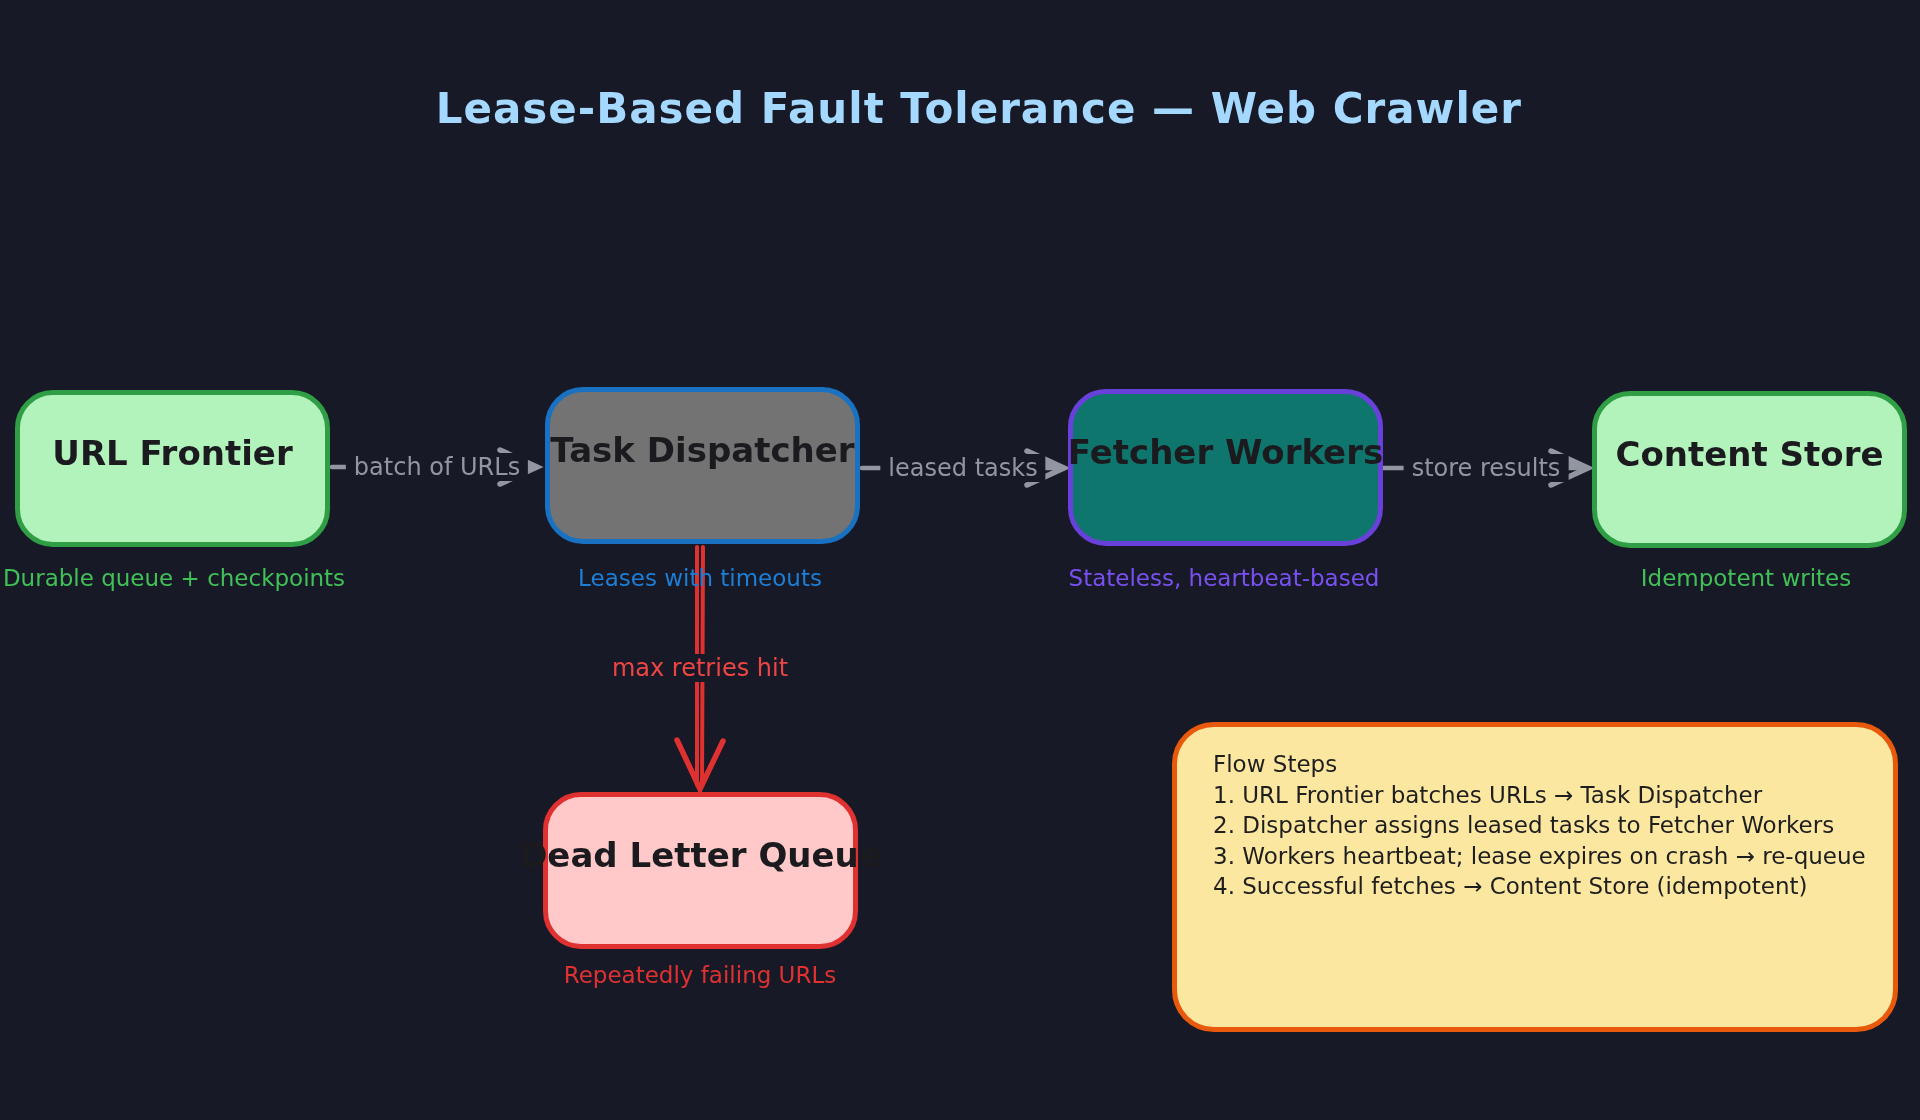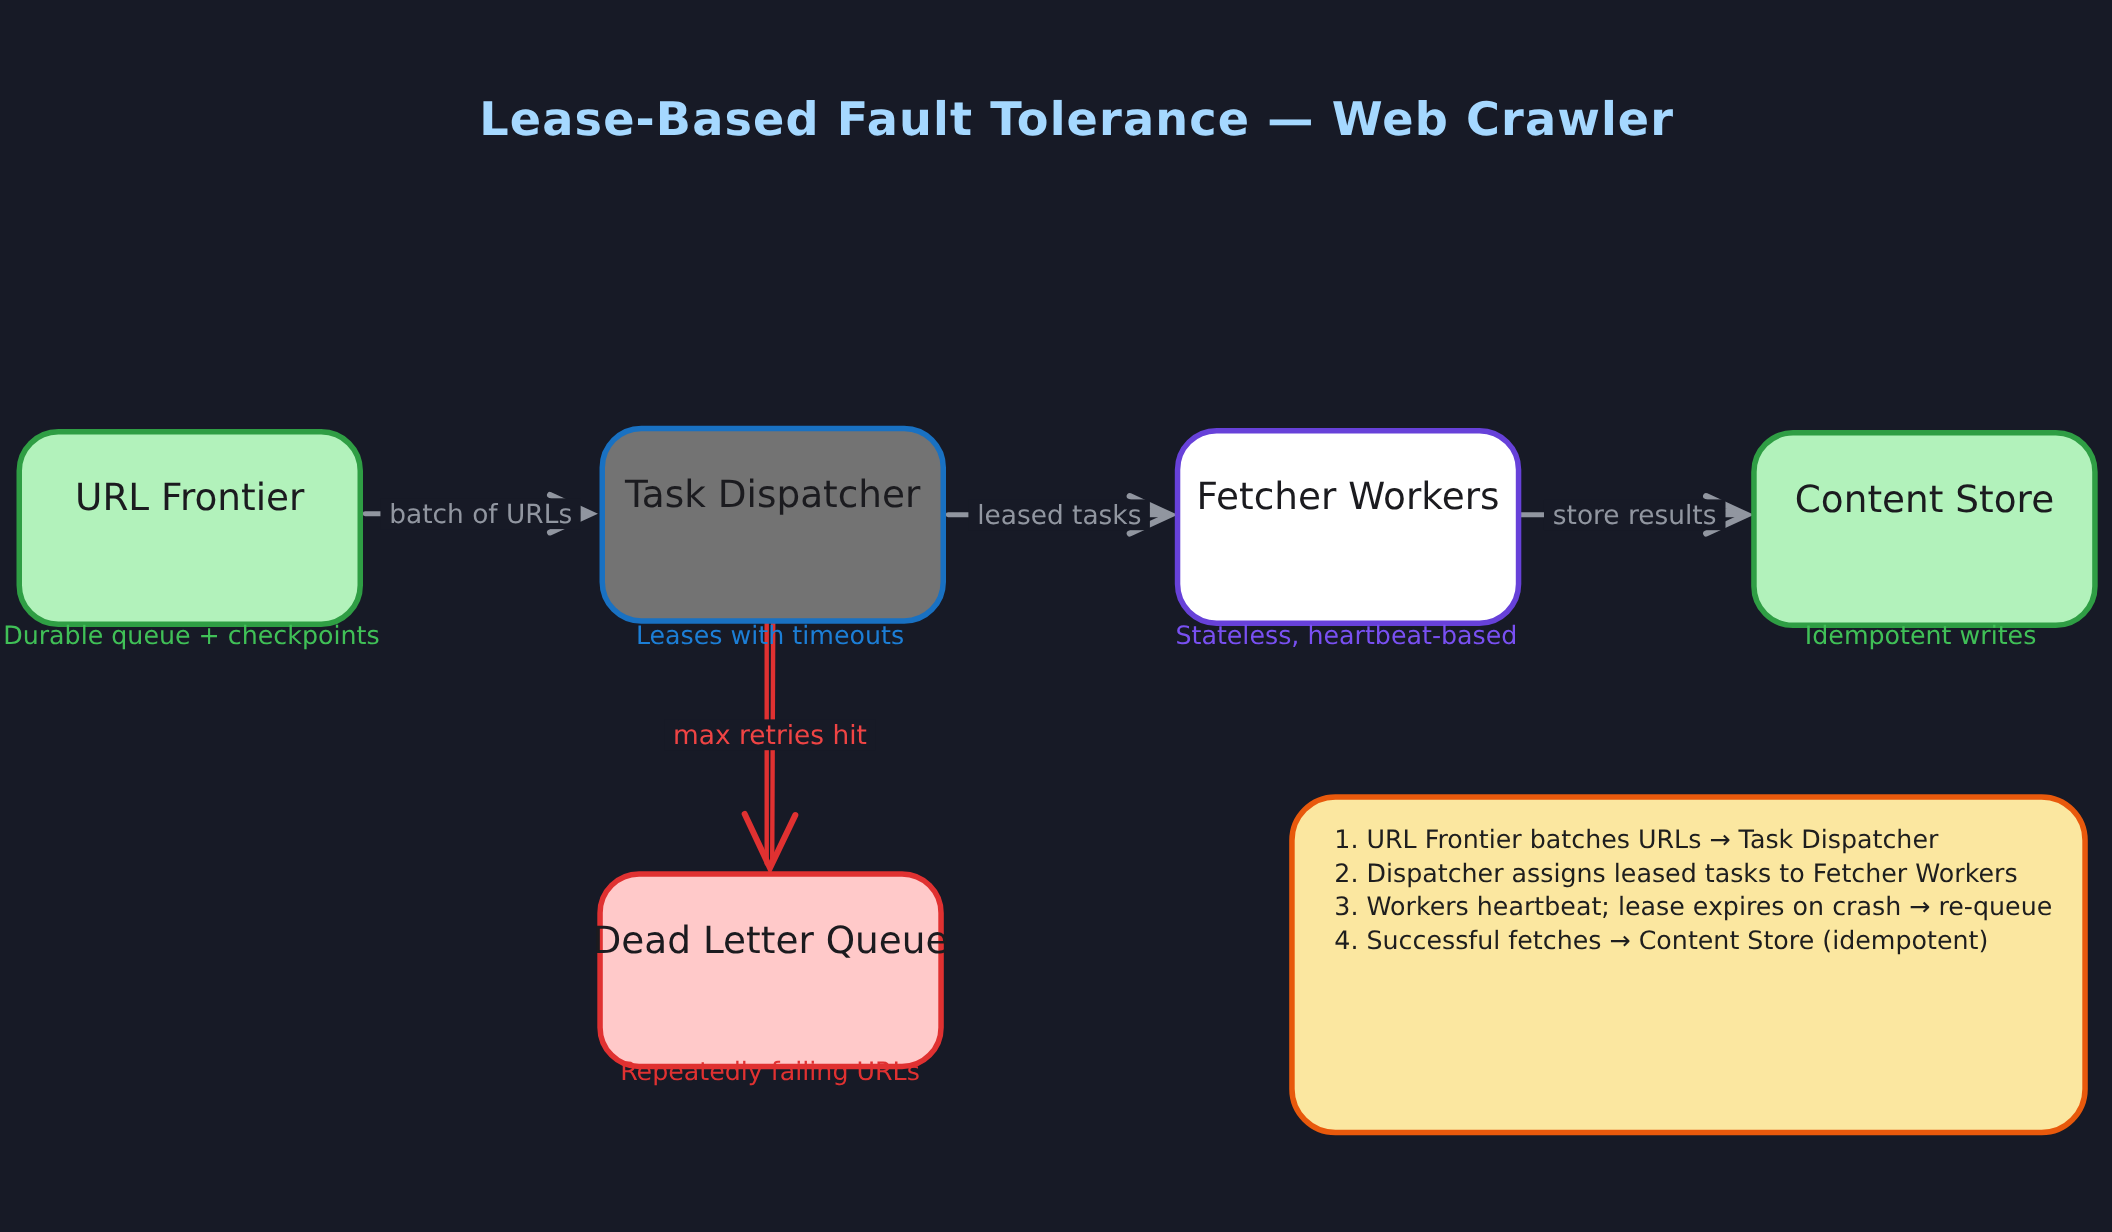--- a/index.html
+++ b/index.html
@@ -5,28 +5,28 @@
   html,body{margin:0;padding:0;background:#171a26;}
   .canvas{
     position:relative;width:1920px;height:1120px;background:#171a26;
     overflow:hidden;font-family:cursive,"DejaVu Sans",sans-serif;padding-left:16px;
   }
   .title{
     position:absolute;top:84px;left:50%;transform:translateX(-49%);
     font-size:42px;font-weight:bold;color:#a5d8ff;white-space:nowrap;letter-spacing:1px;
   }
   .node{
-    position:absolute;width:315px;height:180px;border-radius:38px;
+    position:absolute;width:315px;height:157px;border-radius:38px;
     border:5px solid;box-sizing:border-box;
     display:flex;justify-content:center;align-items:flex-start;padding-top:38px;
-    font-size:34px;color:#1b1b1f;white-space:nowrap;
+    font-size:34px;color:#1b1b1f;white-space:nowrap;font-weight:bold;
   }
   .n-green{background:#b2f2bb;border-color:#2f9e44;}
   .n-blue{background:#737373;border-color:#1971c2;}
-  .n-purple{background:#ffffff;border-color:#6741d9;}
+  .n-purple{background:#0f766e;border-color:#6741d9;}
   .n-red{background:#ffc9c9;border-color:#e03131;}
   .p-url{left:15px;top:390px;}
   .p-td{left:545px;top:387px;}
   .p-fw{left:1068px;top:389px;}
   .p-cs{left:1592px;top:391px;}
   .p-dlq{left:543px;top:792px;justify-content:center;}
   .caption{
     position:absolute;font-size:23px;white-space:nowrap;transform:translateX(-50%);
   }
   .c-url{left:174px;top:565px;color:#40c057;}
@@ -102,19 +102,20 @@
   <div class="caption c-fw">Stateless, heartbeat-based</div>
   <div class="caption c-cs">Idempotent writes</div>
   <div class="caption c-dlq">Repeatedly failing URLs</div>
 
   <span class="edge-label el-gray el-batch">batch of URLs</span>
   <span class="edge-label el-gray el-leased">leased tasks</span>
   <span class="edge-label el-gray el-store">store results</span>
   <span class="edge-label el-max">max retries hit</span>
 
   <div class="note">
+    <div>Flow Steps</div>
     <div>1. URL Frontier batches URLs → Task Dispatcher</div>
     <div>2. Dispatcher assigns leased tasks to Fetcher Workers</div>
     <div>3. Workers heartbeat; lease expires on crash → re-queue</div>
     <div>4. Successful fetches → Content Store (idempotent)</div>
   </div>
 
 </div>
 
 </body></html>

